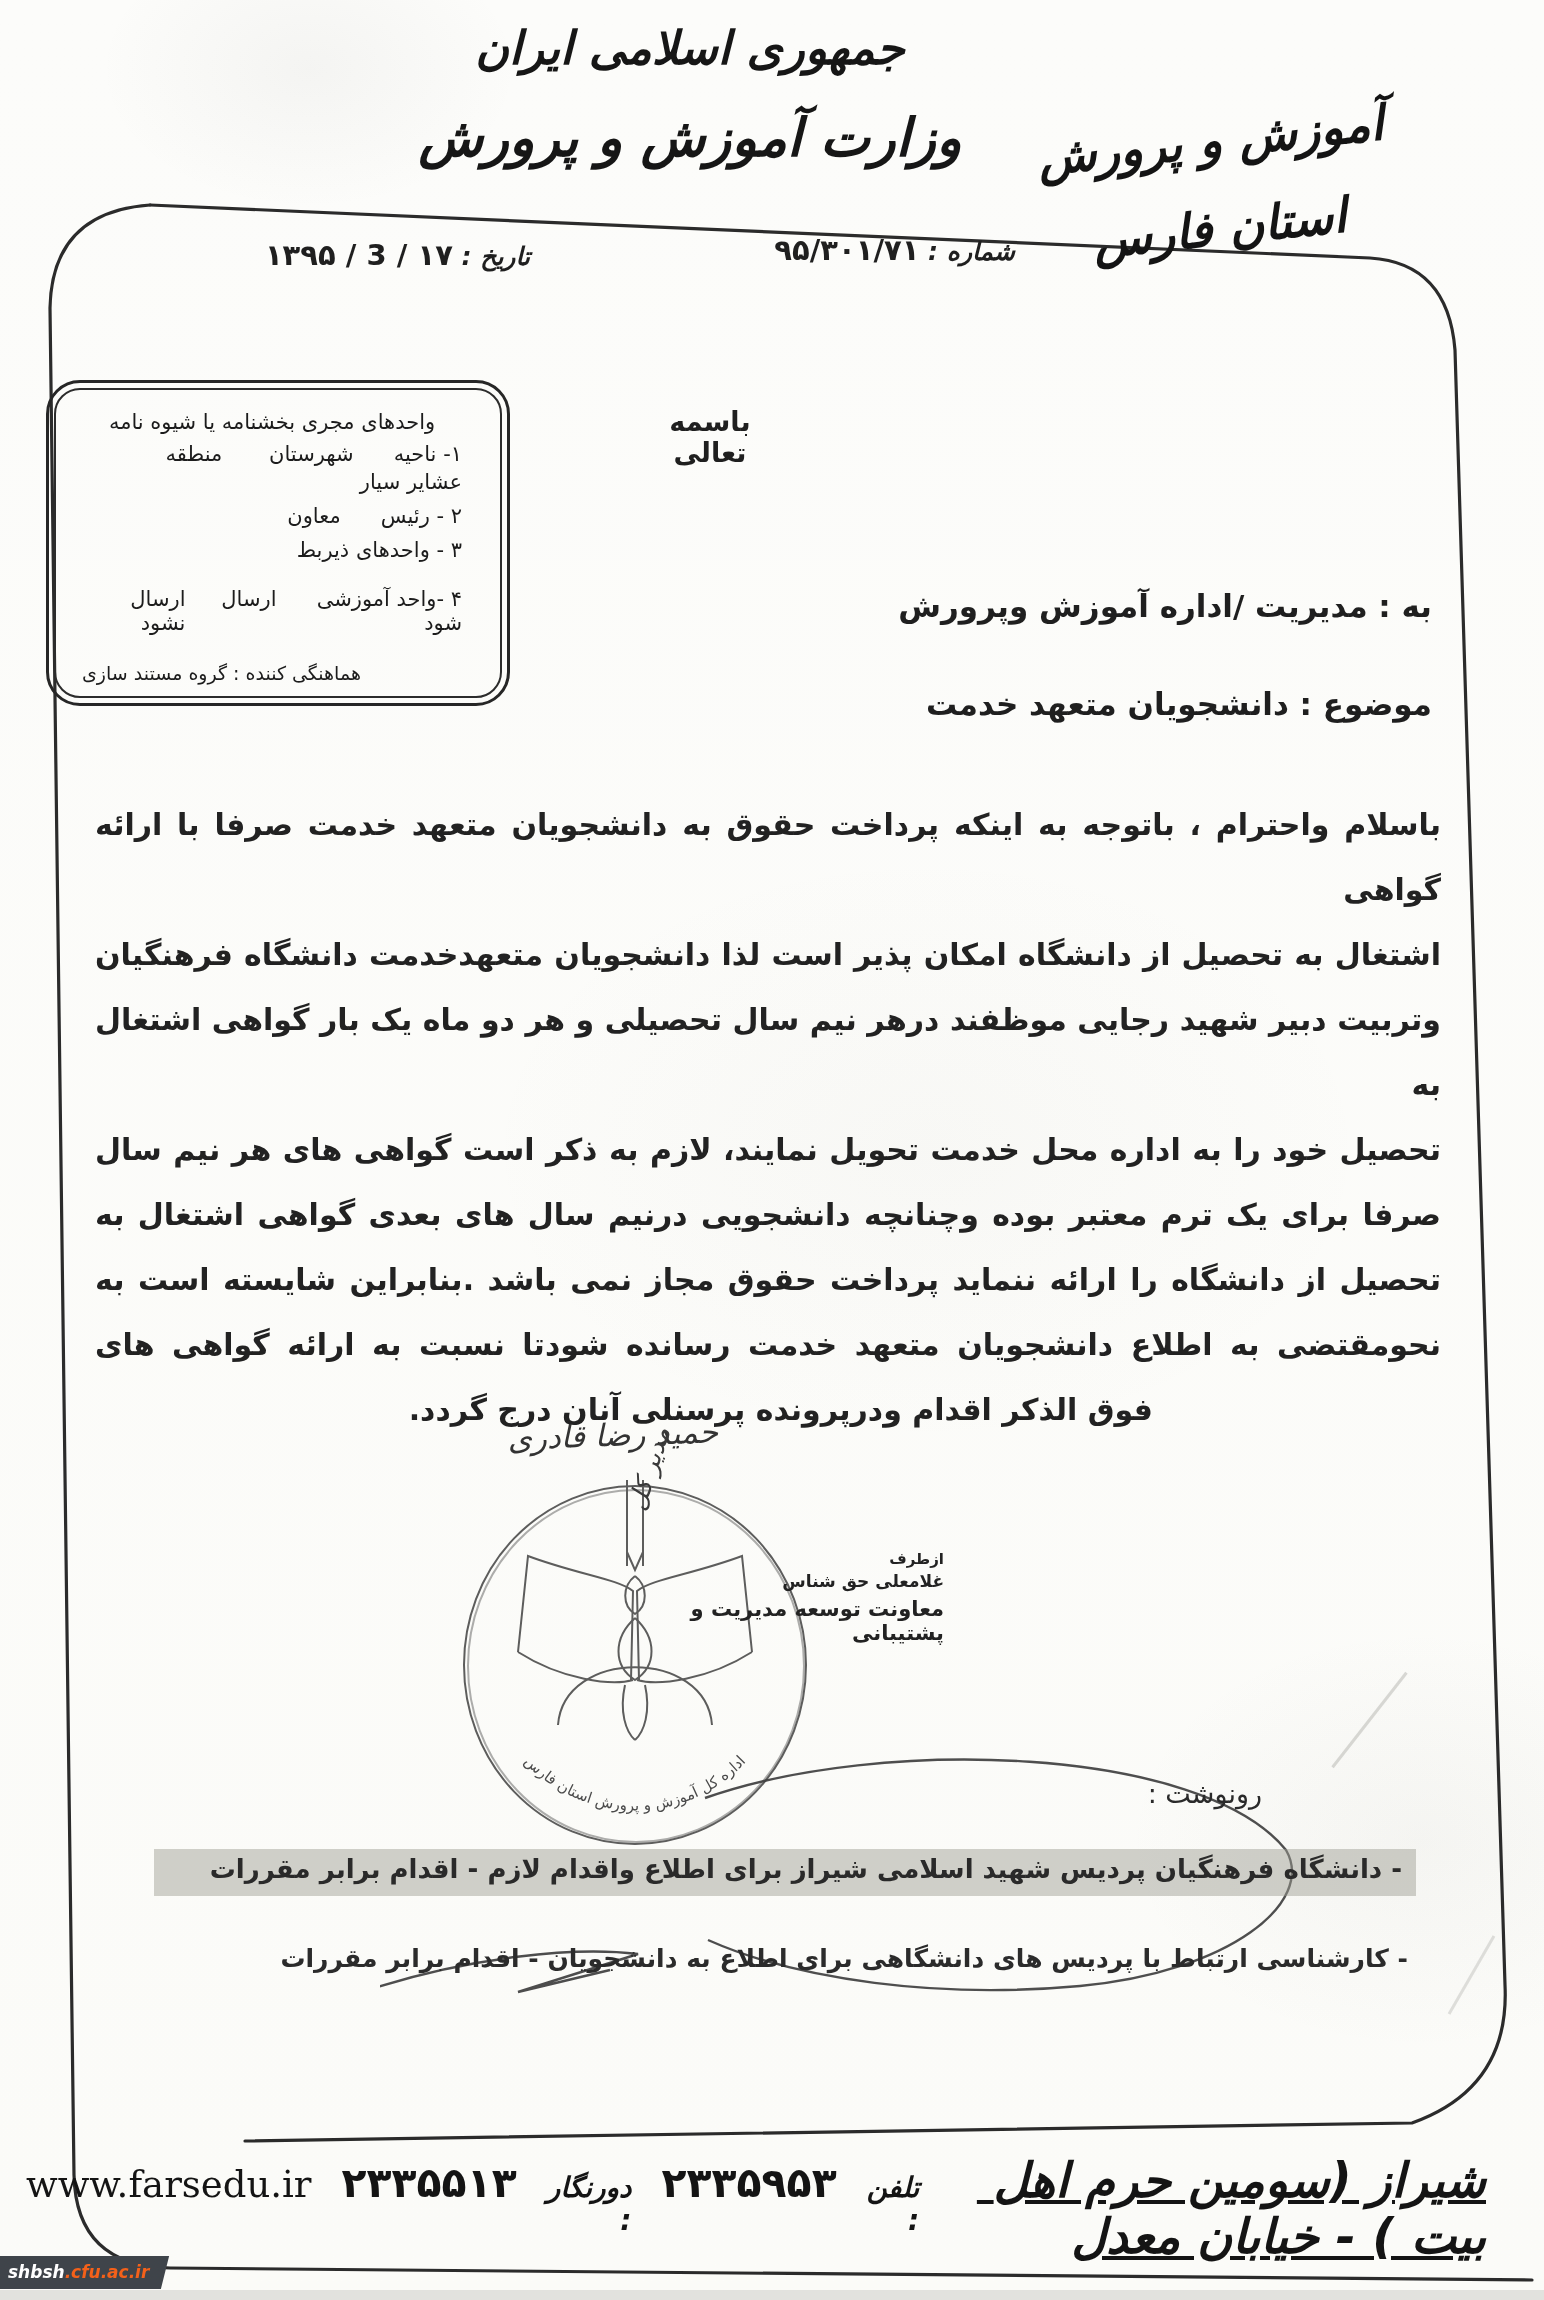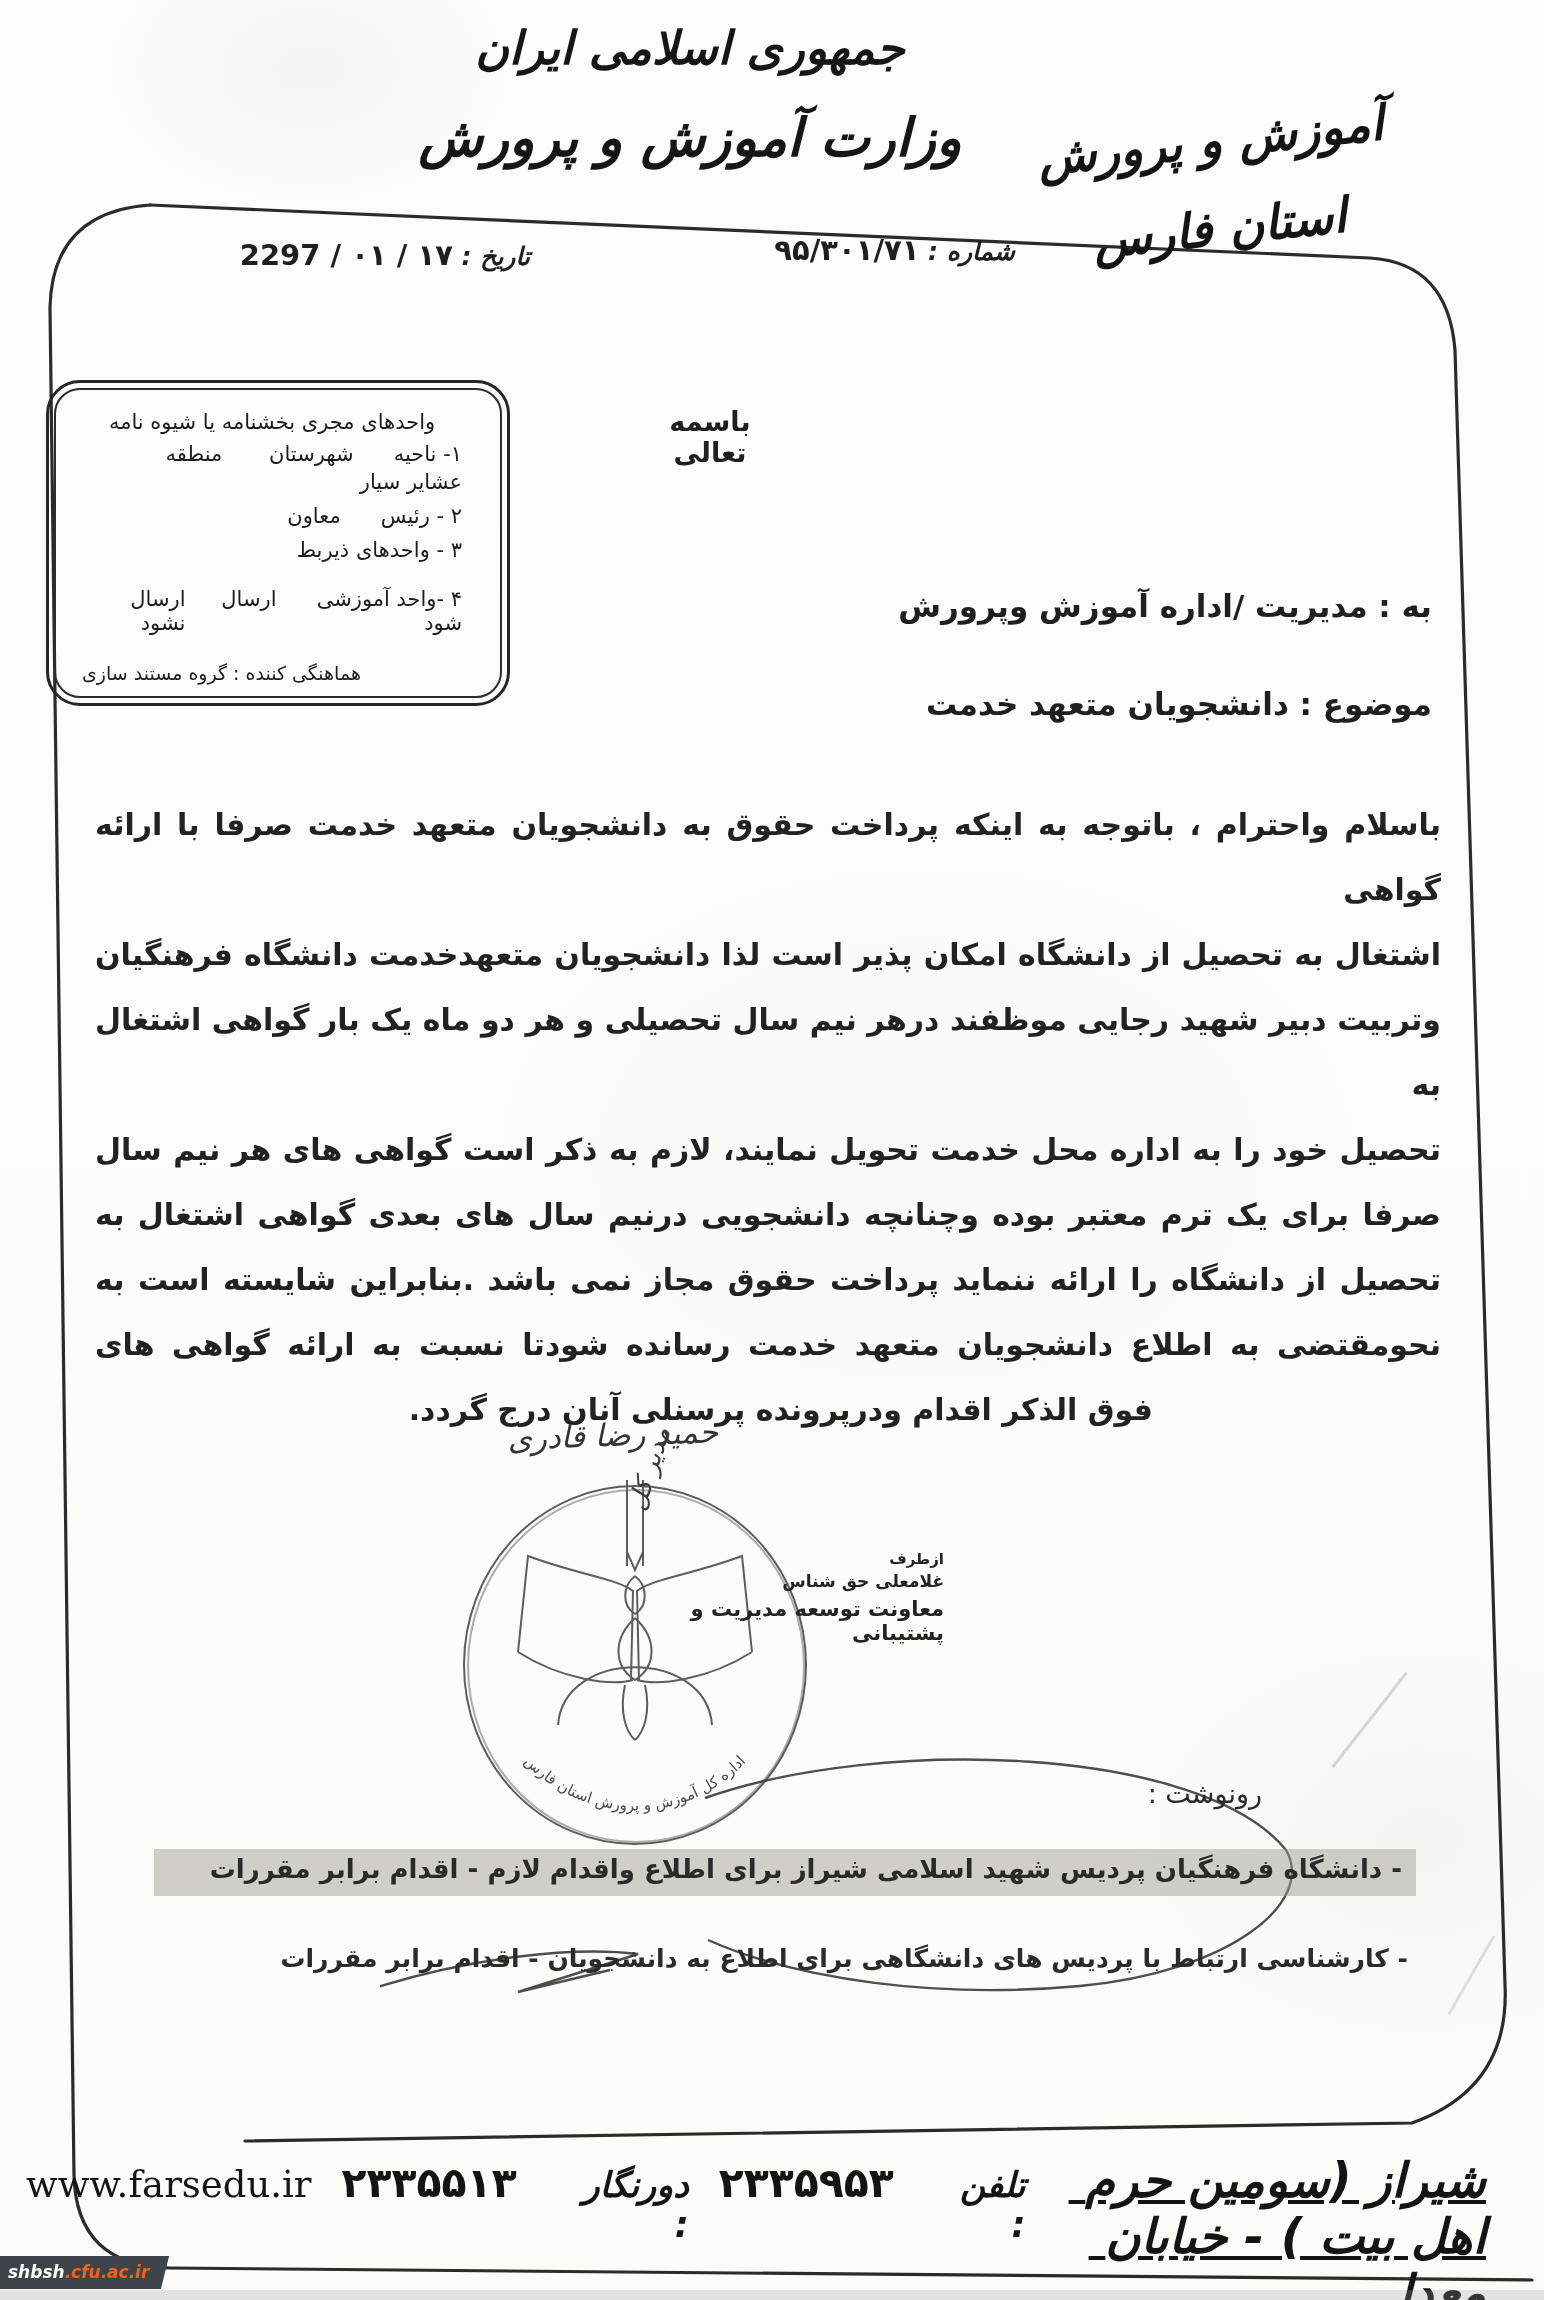--- a/index.html
+++ b/index.html
@@ -67,21 +67,21 @@
   
   .cc-label{right:282px;top:1778px;font-size:27px;color:#2a2a2a;}
   .cc-item1{right:128px;top:1854px;font-size:26px;font-weight:bold;color:#2a2a2a;}
   .cc-item1 .hl{background:rgba(158,158,148,.48);padding:5px 14px 12px 56px;
     box-decoration-break:clone;}
   .cc-item2{right:136px;top:1944px;font-size:25px;font-weight:bold;color:#2b2b2b;}
   
   .footer{right:58px;top:2152px;width:1460px;display:flex;flex-wrap:nowrap;
     align-items:baseline;gap:30px;color:#141414;}
   .footer .addr{font-size:48px;font-weight:bold;font-style:italic;white-space:pre-wrap;text-decoration:underline;}
-  .footer .flbl{font-size:35px;font-weight:bold;font-style:italic;margin-left:36px;}
+  .footer .flbl{font-size:28px;font-weight:bold;font-style:italic;}
   .footer .fval{font-size:41px;font-weight:bold;letter-spacing:2px;}
   .footer .site{font-size:37px;font-family:"DejaVu Serif",serif;direction:ltr;}
   .ltr{direction:ltr;unicode-bidi:isolate;}
   
   .watermark{left:-6px;top:2256px;height:33px;padding:0 16px 0 14px;
     background:#3f444a;transform:skewX(-14deg);display:flex;align-items:center;}
   .watermark .in{transform:skewX(14deg);direction:ltr;font-style:italic;
     font-weight:bold;font-size:17px;line-height:33px;white-space:nowrap;}
   .wm1{color:#ffffff;}
   .wm2{color:#f4611a;}
@@ -110,21 +110,21 @@
     <div>آموزش و پرورش</div>
     <div>استان فارس</div>
   </div>
 
   <div class="abs meta meta-num">
     <span class="lbl">شماره : </span>
     <span class="val ltr">۹۵/۳۰۱/۷۱</span>
   </div>
   <div class="abs meta meta-date">
     <span class="lbl">تاریخ : </span>
-    <span class="val ltr">2297 / ۰۱ / ۱۷</span>
+    <span class="val ltr">۱۳۹۵ / 3 / ۱۷</span>
   </div>
 
   <div class="abs distbox">
     <div class="distbox-inner">
       <div class="distbox-title">واحدهای مجری بخشنامه یا شیوه نامه</div>
       <div class="row">۱- ناحیه      شهرستان       منطقه        عشایر سیار</div>
       <div class="row">۲ - رئیس      معاون</div>
       <div class="row">۳ - واحدهای ذیربط</div>
       <div class="row-split">
         <span>۴ -واحد آموزشی      ارسال شود</span>

